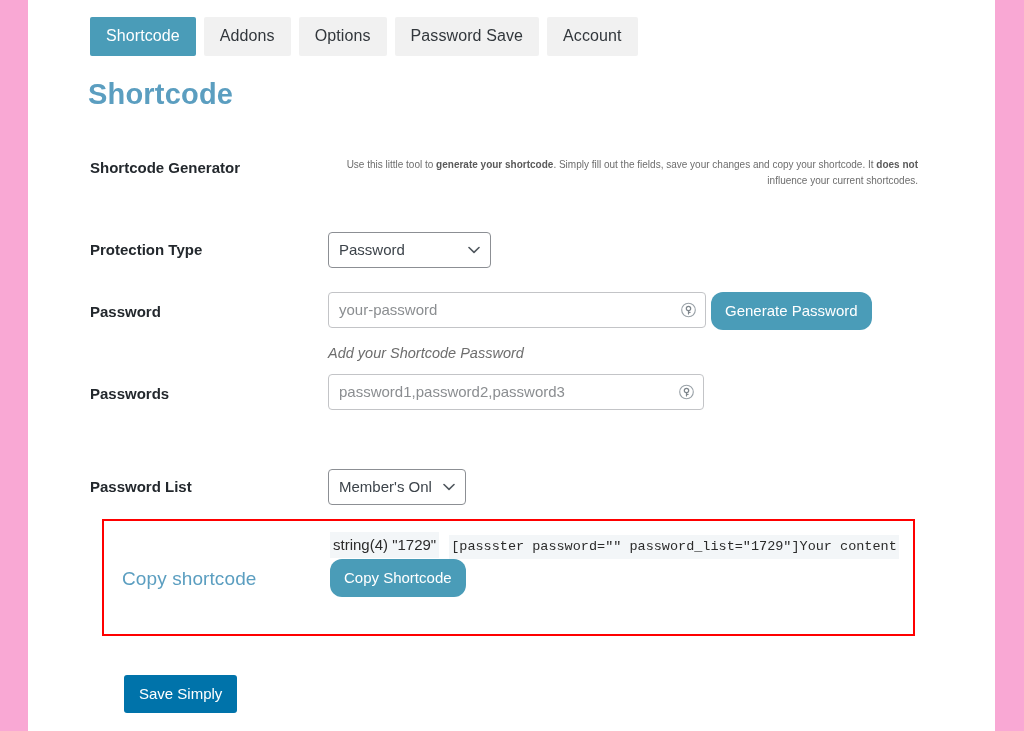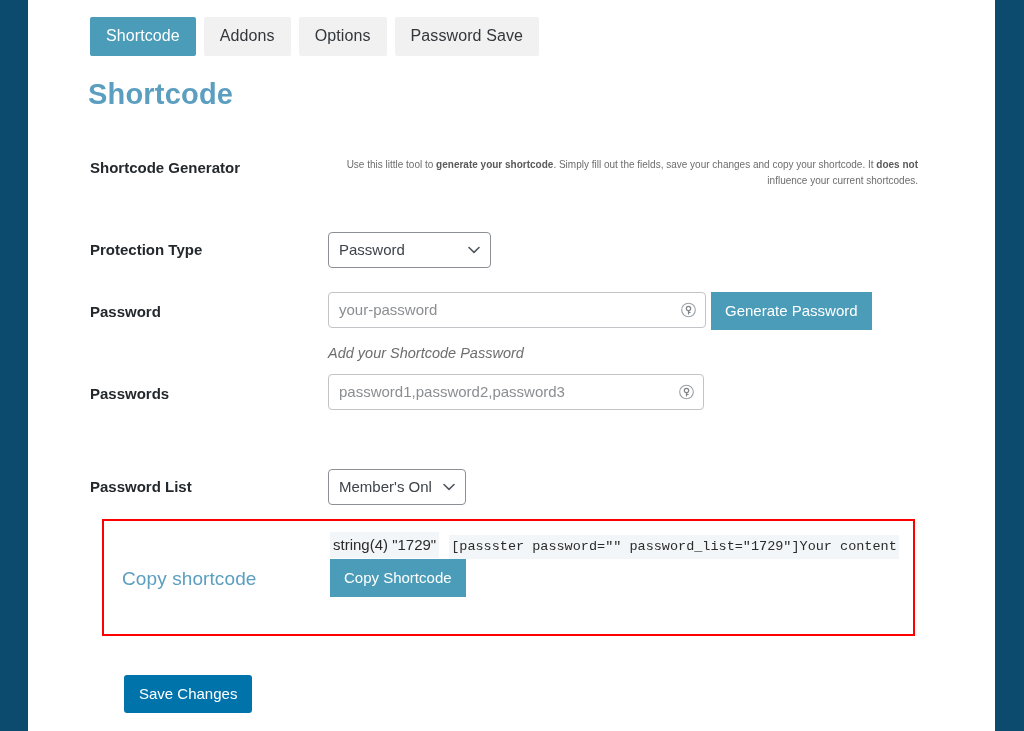--- a/index.html
+++ b/index.html
@@ -14,21 +14,21 @@
     font-family: "Liberation Sans", sans-serif;
     overflow: hidden;
   }
 
   
   #page {
     position: absolute;
     left: 0; top: 0;
     width: 1024px;
     height: 731px;
-    background: #0c4a6e;
+    background: #f9a8d4;
   }
   #content-pane {
     position: absolute;
     left: 28px;
     top: 0;
     width: 967px;
     height: 731px;
     background: #ffffff;
   }
 
@@ -165,21 +165,21 @@
     pointer-events: none;
   }
   .pw-icon svg { display: block; }
 
   
   .btn {
     font-family: "Liberation Sans", sans-serif;
     font-size: 15px;
     line-height: 1;
     border: none;
-    border-radius: 0;
+    border-radius: 12px;
     color: #ffffff;
     cursor: pointer;
     white-space: nowrap;
   }
   .btn-teal {
     background: #4a9cb8;
     padding: 11px 14px 12px 14px;
   }
   .btn-primary {
     background: #0073aa;
@@ -251,20 +251,21 @@
 <body>
 
 <div id="page">
   <div id="content-pane">
 
     <div id="tab-bar">
       <button class="tab active">Shortcode</button>
       <button class="tab">Addons</button>
       <button class="tab">Options</button>
       <button class="tab">Password Save</button>
+      <button class="tab">Account</button>
     </div>
 
     <div id="page-title">Shortcode</div>
 
     <div class="row" style="top:158px;">
       <div class="row-label" style="top:0;">Shortcode Generator</div>
       <div class="row-field" style="top:-1px;">
         <div class="desc"><span>Use this little tool to </span><b>generate your shortcode</b><span>. Simply fill out the fields, save your changes and copy your shortcode. It </span><b>does not</b><span> influence your current shortcodes.</span></div>
       </div>
     </div>
@@ -335,16 +336,16 @@
     </div>
 
     <div id="shortcode-box">
       <div id="shortcode-label">Copy shortcode</div>
       <div id="shortcode-body">
         <span id="shortcode-line1"><span class="var-dump">string(4) "1729"</span><span class="code-chunk code-line" style="margin-left:10px;">[passster password="" password_list="1729"]Your content</span></span>
         <button class="btn btn-teal" id="copy-shortcode-button">Copy Shortcode</button>
       </div>
     </div>
 
-    <button class="btn btn-primary" id="save-changes-button">Save Changes</button>
+    <button class="btn btn-primary" id="save-changes-button">Save Simply</button>
 
   </div>
 </div>
 
 </body></html>

